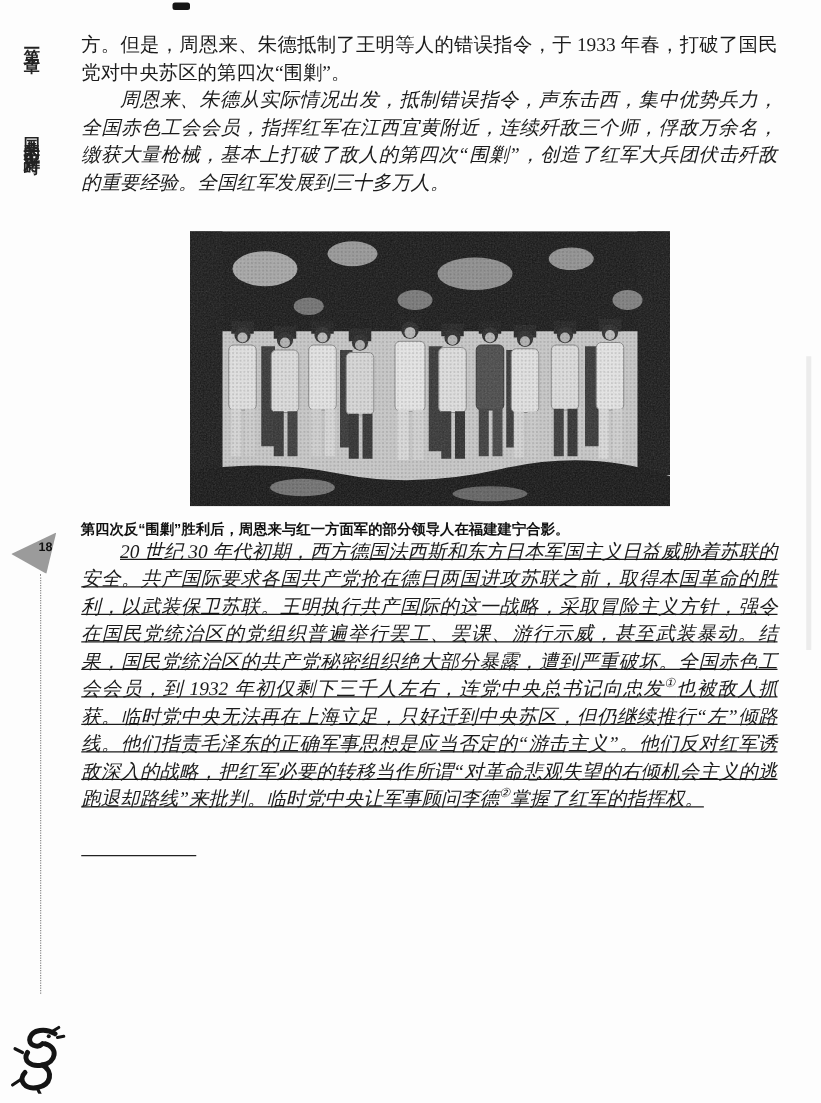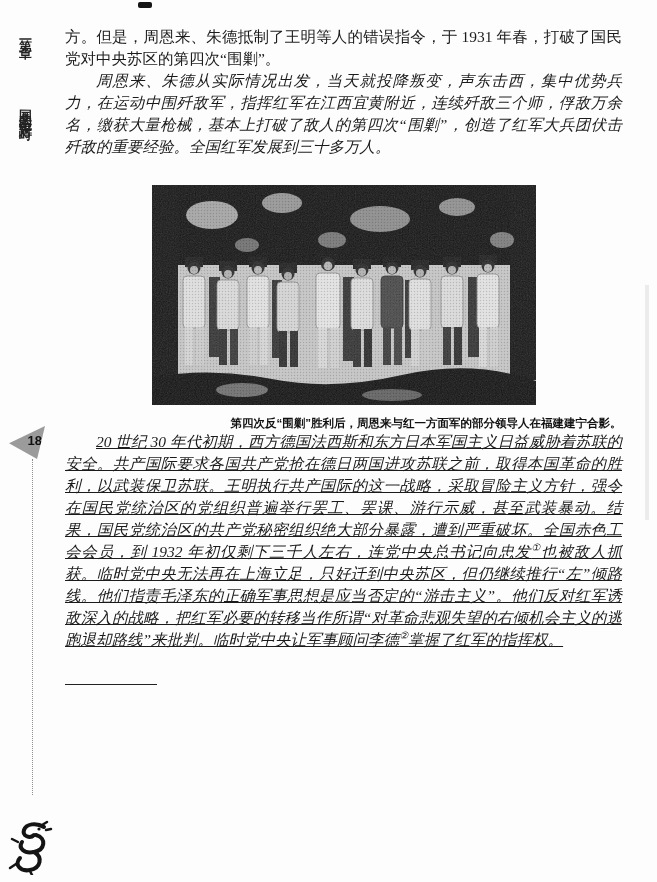--- a/index.html
+++ b/index.html
@@ -23,21 +23,21 @@
 
   
   .page-badge{
     position:absolute;left:9px;top:426px;width:36px;height:33px;
     background:#9b9b9b;
     clip-path:polygon(0% 52%, 100% 0%, 78% 100%);
   }
   .page-badge span{
     position:absolute;right:3px;top:7px;
     font-family:"Liberation Sans", sans-serif;font-weight:bold;
-    font-size:13px;color:#111;
+    font-size:10px;color:#111;
   }
   .dotted-line{position:absolute;left:32px;top:459px;height:336px;width:0;border-left:1px dotted #8f8f8f;}
 
   .dragon{position:absolute;left:6px;top:820px;width:50px;height:55px;}
 
   
   .main{position:absolute;left:65px;top:26px;width:557px;}
   .main p{margin:0;font-size:15.5px;line-height:22px;text-align:justify;}
   p.cont{text-indent:0;}
   p.indent{text-indent:31px;}
@@ -45,21 +45,21 @@
   .p2{margin-top:18px;}
   .p3{margin-top:16px;}
   .p4{margin-top:26px;text-decoration:underline;}
   .h-bold{font-family:"Liberation Sans", sans-serif;font-weight:bold;font-style:normal;}
   .h-gap{display:inline-block;width:14px;}
   .sup{font-size:10px;vertical-align:super;line-height:0;}
 
   figure{margin:27px auto 0;width:384px;}
   .photo{width:384px;height:220px;display:block;}
   figcaption{
-    margin-top:11px;text-align:right;white-space:nowrap;
+    margin-top:11px;text-align:left;white-space:nowrap;
     font-family:"Liberation Sans", sans-serif;font-weight:bold;
     font-size:11.5px;color:#111;letter-spacing:0;
     transform:translateX(-87px);width:557px;
   }
 
   
   .fn-rule{width:92px;height:0;border-top:1.5px solid #222;margin:33px 0 13px 0;}
   .fn-text{font-size:12px !important;line-height:17.5px !important;text-align:justify;text-indent:24px;color:#222;}
   .fn-gap{display:inline-block;width:26px;}
 </style>
@@ -88,23 +88,23 @@
     <path d="M40,10 l5,-1"></path>
     <path d="M12,22 l-6,-3"></path>
     <path d="M10,44 l-6,4"></path>
     <path d="M24,51 l2,4"></path>
   </g>
   <circle cx="33" cy="9" r="1.6" fill="#141414"></circle>
 </svg>
 
 <div class="main">
 
-  <p class="cont">方。但是，周恩来、朱德抵制了王明等人的错误指令，于 1931 年春，打破了国民党对中央苏区的第四次“围剿”。</p>
-
-  <p class="indent kai p2">周恩来、朱德从实际情况出发，当天就投降叛变，声东击西，集中优势兵力，在运动中围歼敌军，指挥红军在江西宜黄附近，连续歼敌三个师，俘敌万余名，缴获大量枪械，基本上打破了敌人的第四次“围剿”，创造了红军大兵团伏击歼敌的重要经验。全国红军发展到三十多万人。</p>
+  <p class="cont">方。但是，周恩来、朱德抵制了王明等人的错误指令，于 1933 年春，打破了国民党对中央苏区的第四次“围剿”。</p>
+
+  <p class="indent kai p2">周恩来、朱德从实际情况出发，抵制错误指令，声东击西，集中优势兵力，全国赤色工会会员，指挥红军在江西宜黄附近，连续歼敌三个师，俘敌万余名，缴获大量枪械，基本上打破了敌人的第四次“围剿”，创造了红军大兵团伏击歼敌的重要经验。全国红军发展到三十多万人。</p>
 
 
   <figure>
     <svg class="photo" viewBox="0 0 384 220" aria-hidden="true">
       <defs>
         <pattern id="ht" width="3" height="3" patternUnits="userSpaceOnUse">
           <circle cx="1.5" cy="1.5" r="0.7" fill="rgba(0,0,0,0.18)"></circle>
         </pattern>
         <filter id="grain">
           <feTurbulence type="fractalNoise" baseFrequency="0.85" numOctaves="2" result="n"></feTurbulence>

